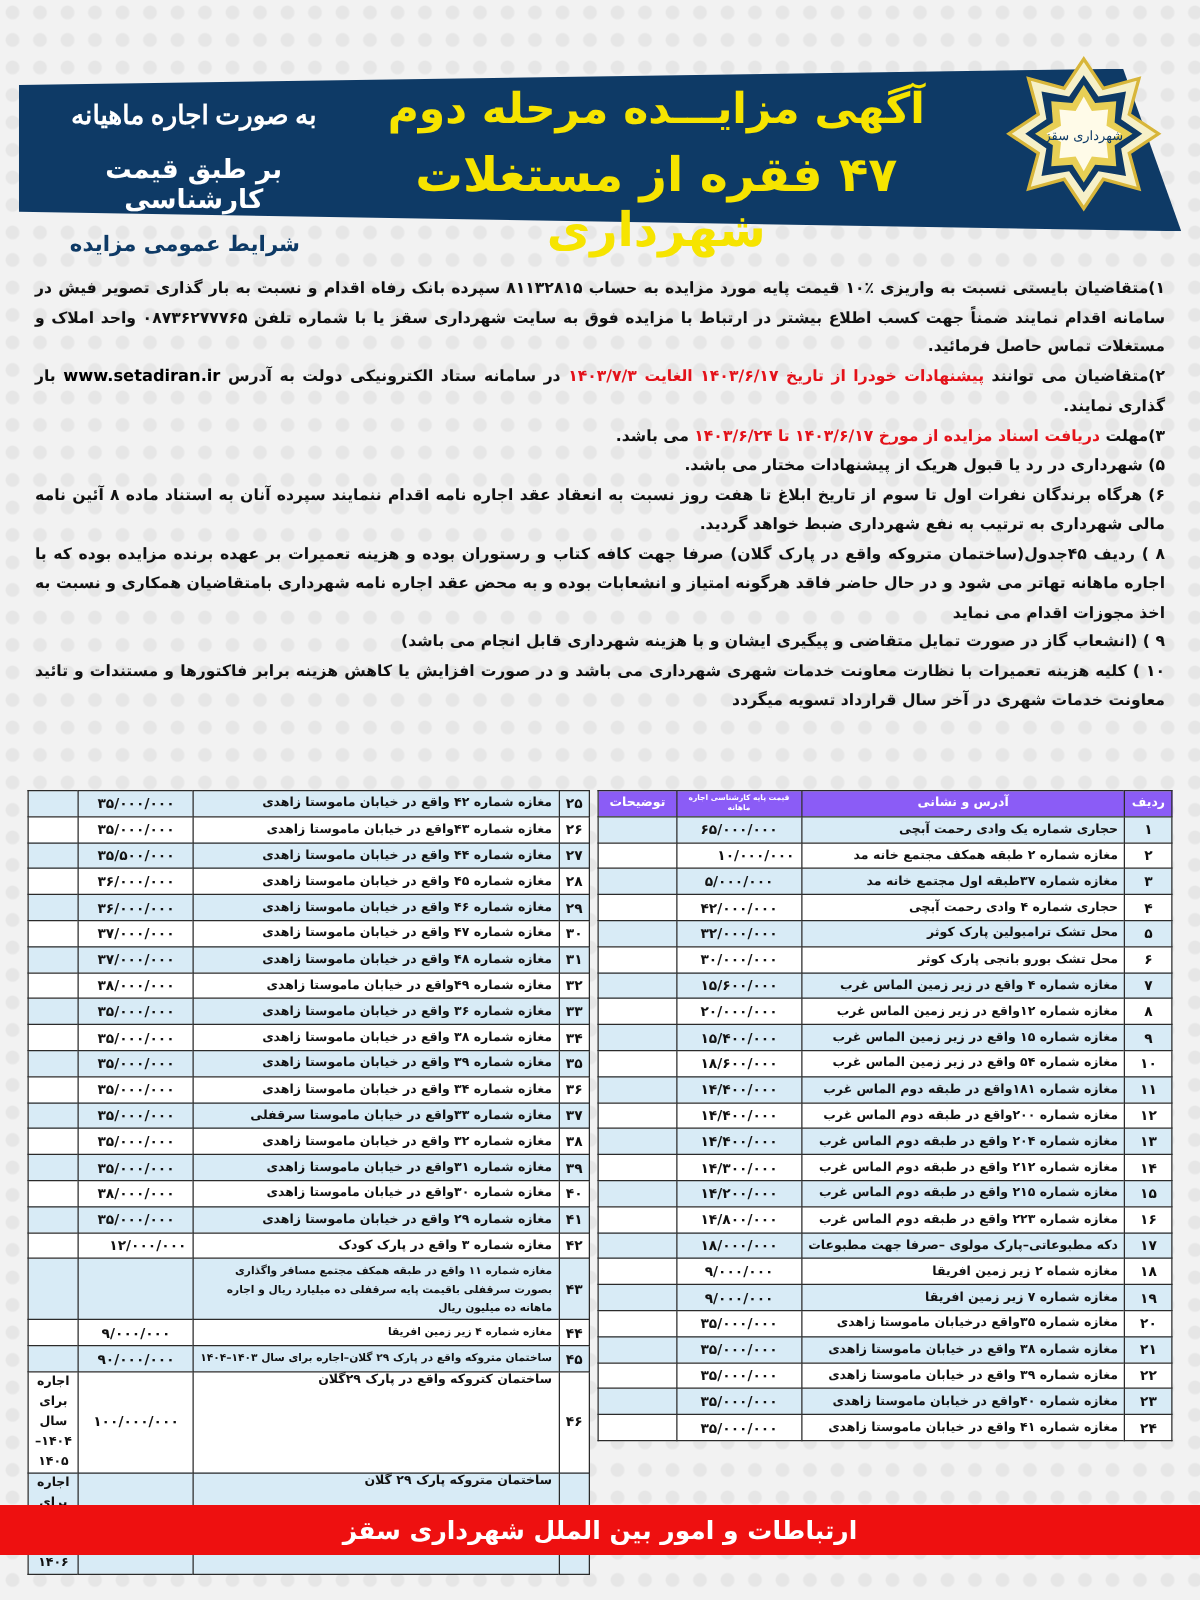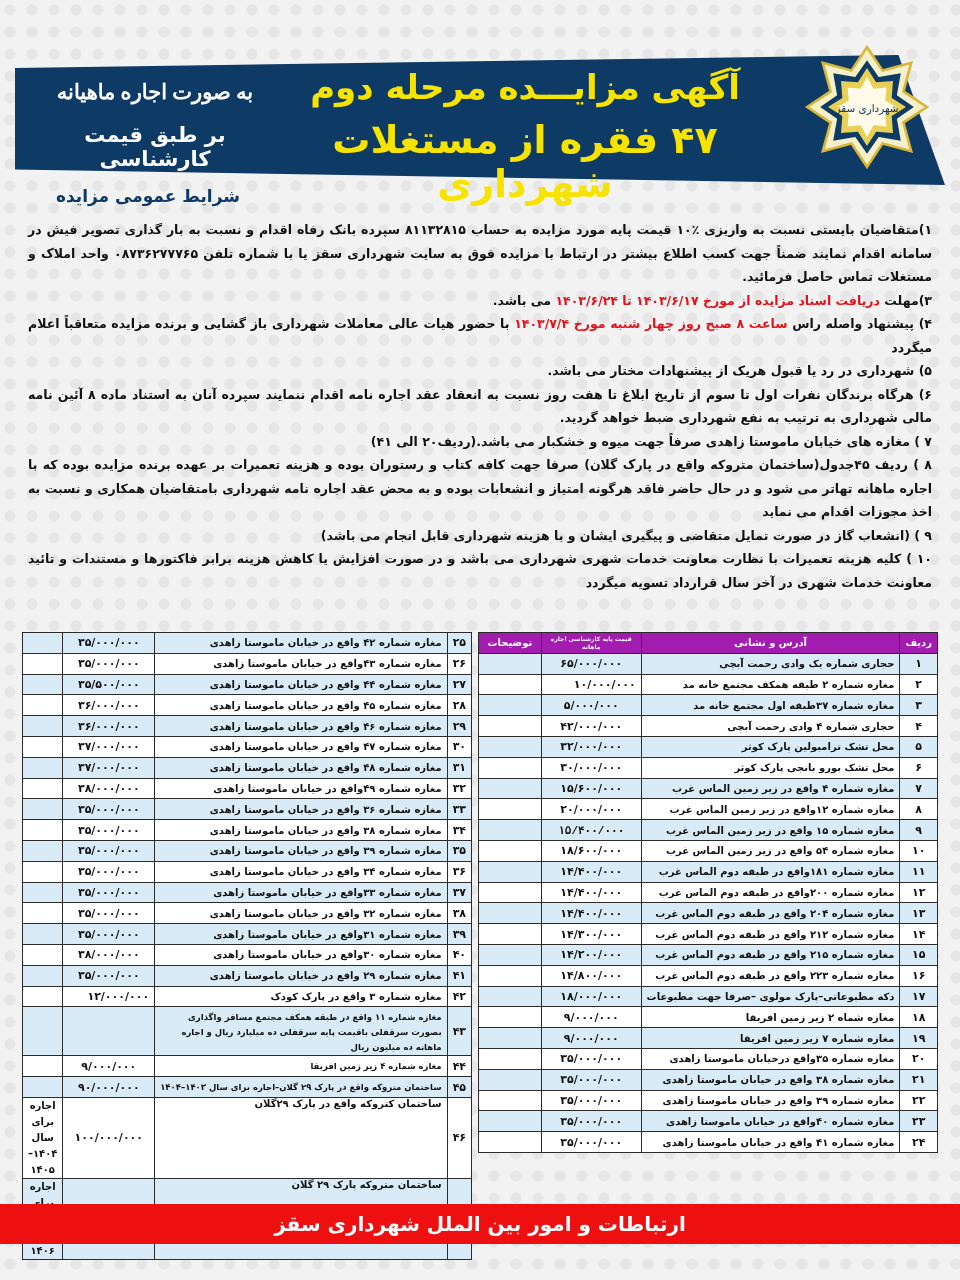--- a/index.html
+++ b/index.html
@@ -46,21 +46,21 @@
   .hl { color: #e3121a; }
   .url { color: #000; font-weight: bold; font-size: 13px; direction: ltr; unicode-bidi: embed; }
 
   table {
     position: absolute; border-collapse: collapse; font-size: 10px; font-weight: bold;
     background: #fff;
   }
   table td, table th {
     border: 1px solid #2b2b2b; height: 20.8px; padding: 0 5px; white-space: nowrap;
   }
-  th { background: #a21caf; color: #fff; font-weight: bold; font-size: 10px; height: 24px; }
+  th { background: #8b5cf6; color: #fff; font-weight: bold; font-size: 10px; height: 24px; }
   th.small { font-size: 6px; line-height: 8px; white-space: normal; }
   tr.alt td { background: #d8ebf6; }
   td.num { text-align: center; width: 30px; font-size: 11px; }
   td.addr { text-align: right; }
   td.price { text-align: center; direction: ltr; font-size: 11px; }
   td.note { text-align: center; }
   #table-right { right: 22px; top: 632px; width: 460px; }
   #table-left { left: 22px; top: 632px; width: 447px; }
   td.wrap { white-space: normal; line-height: 15px; font-size: 8.5px; vertical-align: top; padding-top: 3px; }
   td.tall { height: 38px; }
@@ -88,28 +88,27 @@
 <div class="title-main title-line1">آگهی مزایـــده مرحله دوم</div>
 <div class="title-main title-line2">۴۷ فقره از مستغلات شهرداری</div>
 <div class="sub sub1">به صورت اجاره ماهیانه</div>
 <div class="sub sub2">بر طبق قیمت کارشناسی</div>
 
 <div class="section-title">شرایط عمومی مزایده</div>
 
 <div class="conditions">
   <p>۱)متقاضیان بایستی نسبت به واریزی ٪۱۰ قیمت پایه مورد مزایده به حساب ۸۱۱۳۲۸۱۵ سپرده بانک رفاه اقدام و نسبت به بار گذاری تصویر فیش در سامانه اقدام نمایند ضمناً جهت کسب اطلاع بیشتر در ارتباط با مزایده فوق به سایت شهرداری سقز یا با شماره تلفن ۰۸۷۳۶۲۷۷۷۶۵ واحد املاک و مستغلات تماس حاصل فرمائید.</p>
   <p>
-    <span>۳)مهلت </span><span class="hl">دریافت اسناد مزایده از مورخ ۱۴۰۳/۶/۱۷ تا ۱۴۰۳/۶/۲۴</span><span> می باشد.</span>
+    <span>۲)متقاضیان می توانند </span><span class="hl">پیشنهادات خودرا از تاریخ ۱۴۰۳/۶/۱۷ الغایت ۱۴۰۳/۷/۳</span><span> در سامانه ستاد الکترونیکی دولت به آدرس </span><span class="url">www.setadiran.ir</span><span> بار گذاری نمایند.</span>
   </p>
   <p>
-    <span>۴) پیشنهاد واصله راس </span><span class="hl">ساعت ۸ صبح روز چهار شنبه مورخ ۱۴۰۳/۷/۴</span><span> با حضور هیات عالی معاملات شهرداری باز گشایی و برنده مزایده متعاقباً اعلام میگردد</span>
+    <span>۳)مهلت </span><span class="hl">دریافت اسناد مزایده از مورخ ۱۴۰۳/۶/۱۷ تا ۱۴۰۳/۶/۲۴</span><span> می باشد.</span>
   </p>
   <p>۵) شهرداری در رد یا قبول هریک از پیشنهادات مختار می باشد.</p>
   <p>۶) هرگاه برندگان نفرات اول تا سوم از تاریخ ابلاغ تا هفت روز نسبت به انعقاد عقد اجاره نامه اقدام ننمایند سپرده آنان به استناد ماده ۸ آئین نامه مالی شهرداری به ترتیب به نفع شهرداری ضبط خواهد گردید.</p>
-  <p>۷ ) مغازه های خیابان ماموستا زاهدی صرفاً جهت میوه و خشکبار می باشد.(ردیف۲۰ الی ۴۱)</p>
   <p>۸ ) ردیف ۴۵جدول(ساختمان متروکه واقع در پارک گلان) صرفا جهت کافه کتاب و رستوران بوده و هزینه تعمیرات بر عهده برنده مزایده بوده که با اجاره ماهانه تهاتر می شود و در حال حاضر فاقد هرگونه امتیاز و انشعابات بوده و به محض عقد اجاره نامه شهرداری بامتقاضیان همکاری و نسبت به اخذ مجوزات اقدام می نماید</p>
   <p>۹ ) (انشعاب گاز در صورت تمایل متقاضی و پیگیری ایشان و با هزینه شهرداری قابل انجام می باشد)</p>
   <p>۱۰ ) کلیه هزینه تعمیرات با نظارت معاونت خدمات شهری شهرداری می باشد و در صورت افزایش یا کاهش هزینه برابر فاکتورها و مستندات و تائید معاونت خدمات شهری در آخر سال قرارداد تسویه میگردد</p>
 </div>
 
 <table id="table-right">
   <thead>
     <tr>
       <th>ردیف</th>
       <th>آدرس و نشانی</th>
@@ -162,21 +161,21 @@
       </tr>
       <tr>
         <td class="num">۸</td>
         <td class="addr">مغازه شماره ۱۲واقع در زیر زمین الماس غرب</td>
         <td class="price" style="width: 90px;">۲۰/۰۰۰/۰۰۰</td>
         <td class="note" style="width: 72px;"></td>
       </tr>
       <tr class="alt">
         <td class="num">۹</td>
         <td class="addr">مغازه شماره ۱۵ واقع در زیر زمین الماس غرب</td>
-        <td class="price" style="width: 90px; font-family: Liberation Mono, monospace;">۱۵/۴۰۰/۰۰۰</td>
+        <td class="price" style="width: 90px;">۱۵/۴۰۰/۰۰۰</td>
         <td class="note" style="width: 72px;"></td>
       </tr>
       <tr>
         <td class="num">۱۰</td>
         <td class="addr">مغازه شماره ۵۴ واقع در زیر زمین الماس غرب</td>
         <td class="price" style="width: 90px;">۱۸/۶۰۰/۰۰۰</td>
         <td class="note" style="width: 72px;"></td>
       </tr>
       <tr class="alt">
         <td class="num">۱۱</td>
@@ -334,21 +333,21 @@
         <td class="note" style="width: 60px;"></td>
       </tr>
       <tr>
         <td class="num">۳۶</td>
         <td class="addr">مغازه شماره ۳۴ واقع در خیابان ماموستا زاهدی</td>
         <td class="price" style="width: 90px;">۳۵/۰۰۰/۰۰۰</td>
         <td class="note" style="width: 60px;"></td>
       </tr>
       <tr class="alt">
         <td class="num">۳۷</td>
-        <td class="addr">مغازه شماره ۳۳واقع در خیابان ماموستا زاهدی</td>
+        <td class="addr">مغازه شماره ۳۳واقع در خیابان ماموستا سرقفلی</td>
         <td class="price" style="width: 90px;">۳۵/۰۰۰/۰۰۰</td>
         <td class="note" style="width: 60px;"></td>
       </tr>
       <tr>
         <td class="num">۳۸</td>
         <td class="addr">مغازه شماره ۳۲ واقع در خیابان ماموستا زاهدی</td>
         <td class="price" style="width: 90px;">۳۵/۰۰۰/۰۰۰</td>
         <td class="note" style="width: 60px;"></td>
       </tr>
       <tr class="alt">

